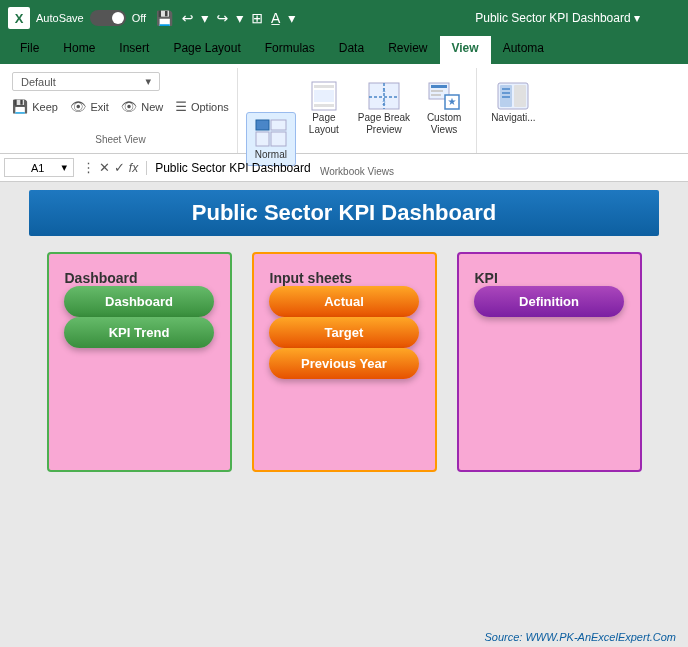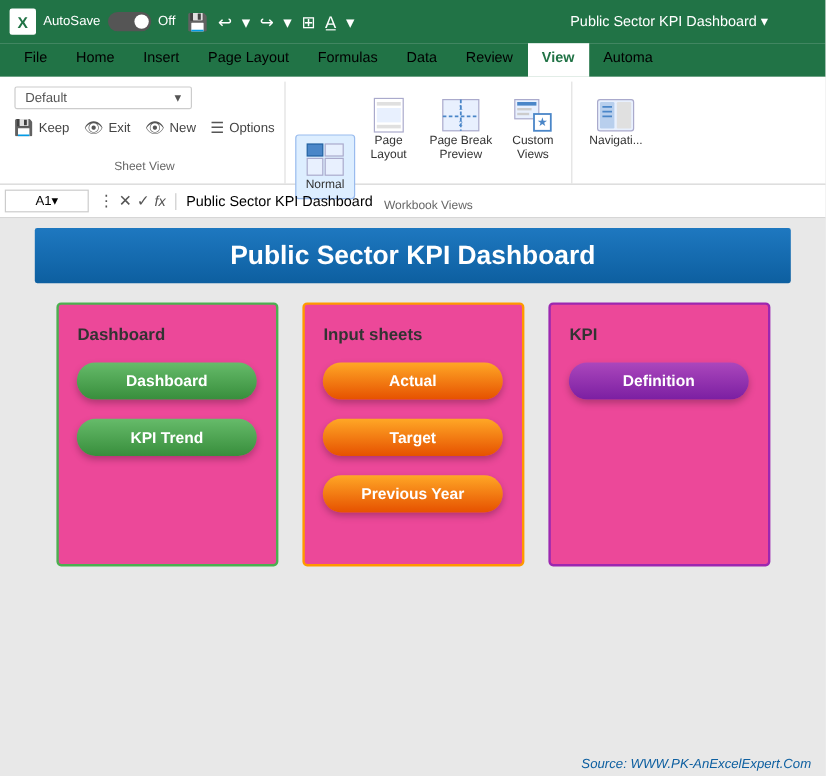--- a/index.html
+++ b/index.html
@@ -223,21 +223,22 @@
       padding: 0 4px;
       gap: 4px;
     }
     .cell-ref-box {
       border: 1px solid #ccc;
       padding: 2px 6px;
       font-size: 11px;
       width: 70px;
       display: flex;
       align-items: center;
-      justify-content: center;
+      justify-content: flex-end;
+      gap: 17px;
     }
     .formula-bar-icons {
       display: flex;
       gap: 4px;
       align-items: center;
       padding: 0 4px;
     }
     .formula-bar-icon {
       font-size: 13px;
       color: #555;
@@ -284,27 +285,27 @@
     }
 
     .dashboard-cards {
       display: flex;
       gap: 20px;
       justify-content: center;
       width: 630px;
     }
 
     .card {
-      background: #ec4899;
+      background: #f9a8d4;
       border-radius: 4px;
       padding: 16px;
       display: flex;
       flex-direction: column;
       align-items: center;
-      gap: 16px;
+      gap: 0;
       width: 185px;
       min-height: 220px;
     }
     .card-dashboard { border: 2px solid #4caf50; }
     .card-input { border: 2px solid #ff9800; }
     .card-kpi { border: 2px solid #9c27b0; }
 
     .card-title {
       font-weight: bold;
       font-size: 14px;

